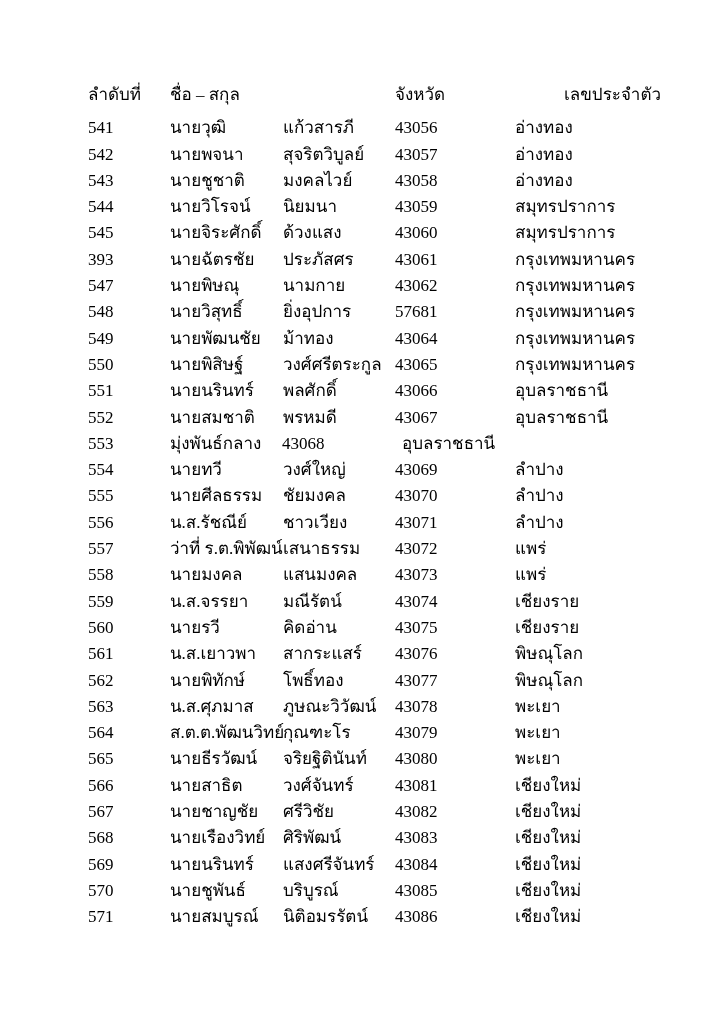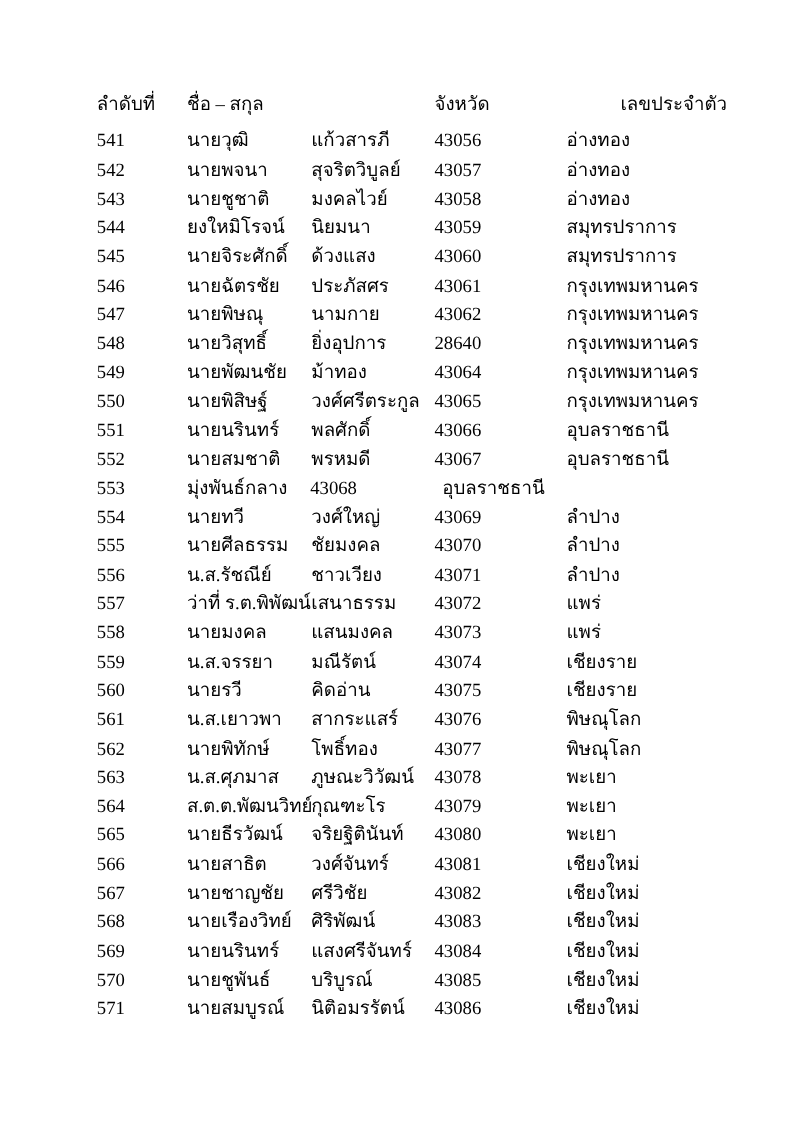--- a/index.html
+++ b/index.html
@@ -71,55 +71,55 @@
   <div class="row">
     <span class="c no">543</span>
     <span class="c first">นายชูชาติ</span>
     <span class="c last">มงคลไวย์</span>
     <span class="c id">43058</span>
     <span class="c prov">อ่างทอง</span>
   </div>
 
   <div class="row">
     <span class="c no">544</span>
-    <span class="c first">ยงใหมิโรจน์</span>
+    <span class="c first">นายวิโรจน์</span>
     <span class="c last">นิยมนา</span>
     <span class="c id">43059</span>
     <span class="c prov">สมุทรปราการ</span>
   </div>
 
   <div class="row">
     <span class="c no">545</span>
     <span class="c first">นายจิระศักดิ์</span>
     <span class="c last">ด้วงแสง</span>
     <span class="c id">43060</span>
     <span class="c prov">สมุทรปราการ</span>
   </div>
 
   <div class="row">
-    <span class="c no">546</span>
+    <span class="c no">393</span>
     <span class="c first">นายฉัตรชัย</span>
     <span class="c last">ประภัสศร</span>
     <span class="c id">43061</span>
     <span class="c prov">กรุงเทพมหานคร</span>
   </div>
 
   <div class="row">
     <span class="c no">547</span>
     <span class="c first">นายพิษณุ</span>
     <span class="c last">นามกาย</span>
     <span class="c id">43062</span>
     <span class="c prov">กรุงเทพมหานคร</span>
   </div>
 
   <div class="row">
     <span class="c no">548</span>
     <span class="c first">นายวิสุทธิ์</span>
     <span class="c last">ยิ่งอุปการ</span>
-    <span class="c id">28640</span>
+    <span class="c id">57681</span>
     <span class="c prov">กรุงเทพมหานคร</span>
   </div>
 
   <div class="row">
     <span class="c no">549</span>
     <span class="c first">นายพัฒนชัย</span>
     <span class="c last">ม้าทอง</span>
     <span class="c id">43064</span>
     <span class="c prov">กรุงเทพมหานคร</span>
   </div>

